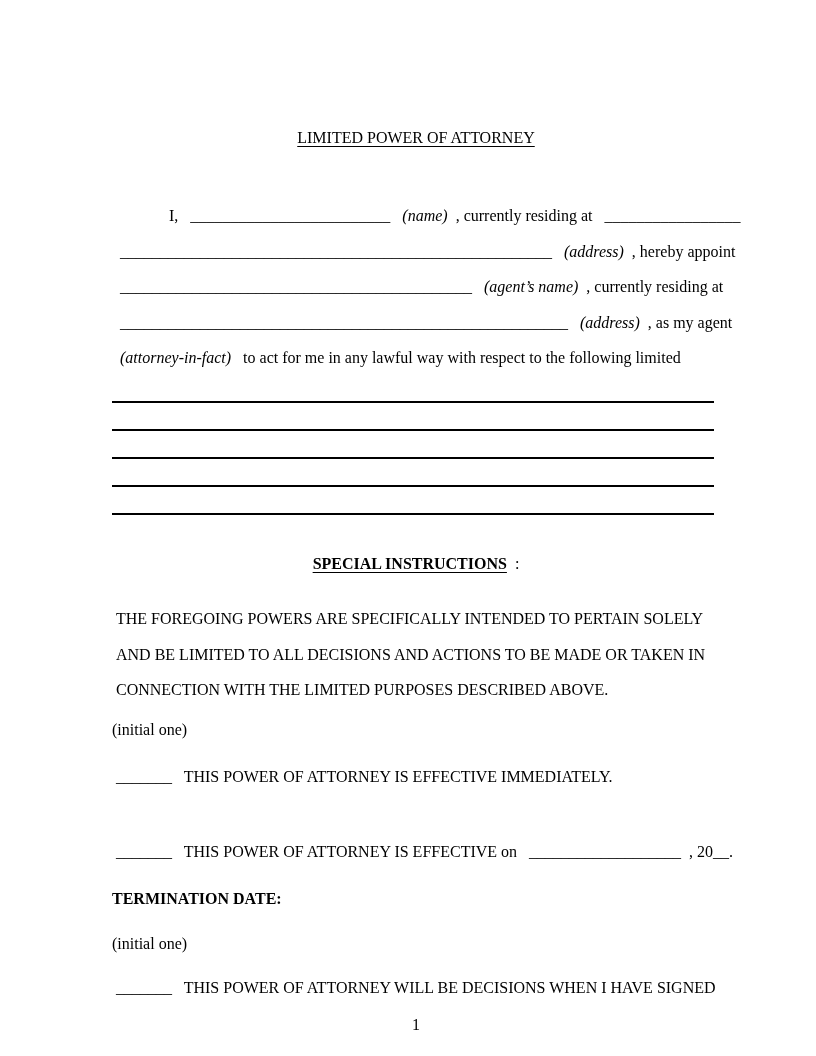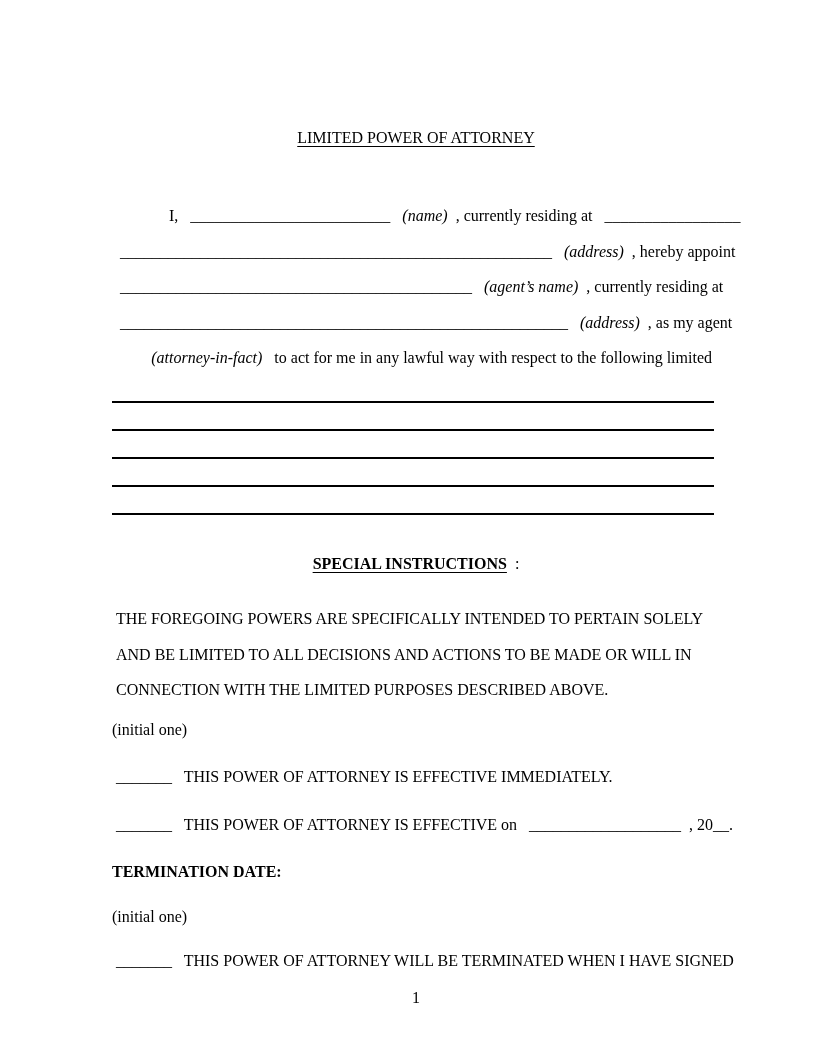--- a/index.html
+++ b/index.html
@@ -21,41 +21,41 @@
     margin-top: 108px;
     text-align: center;
     font-size: 16px;
     font-weight: normal;
     line-height: 27.5px;
   }
   .underlined { text-decoration: underline; text-underline-offset: 3px; }
   .line { white-space: nowrap; }
   .indent { text-indent: 49px; }
   .it { font-style: italic; }
-  .opening { margin-top: 38.5px; text-align: right; }
+  .opening { margin-top: 38.5px; }
   .rules { margin-top: 0; }
   .rule {
     width: 602px;
     height: 28px;
     border-bottom: 2px solid #000000;
   }
   .rule:first-child { height: 19px; }
   .si-heading {
     margin-top: 27px;
     text-align: center;
     font-weight: bold;
   }
   .si-heading .colon { font-weight: normal; }
   .caps-para { margin-top: 16px; }
   .section-heading { font-weight: bold; }
   .effective-heading { margin-top: 31.5px; }
   .effective-heading .colon { font-weight: normal; }
   .initial-note-1 { margin-top: 0; }
   .opt-a { margin-top: 12px; }
-  .opt-b { margin-top: 12px; }
+  .opt-b { margin-top: 39px; }
   .termination-heading { margin-top: 12px; }
   .initial-note-2 { margin-top: 9.5px; }
   .opt-c { margin-top: 8.5px; }
   .page-number {
     margin-top: 1.5px;
     text-align: center;
   }
 </style>
 </head>
 <body>
@@ -78,31 +78,31 @@
       <div class="rule"></div>
       <div class="rule"></div>
       <div class="rule"></div>
       <div class="rule"></div>
     </div>
 
     <div class="si-heading"><span class="underlined">SPECIAL INSTRUCTIONS</span><span class="colon">:</span></div>
 
     <div class="caps-para">
       <div class="line">THE FOREGOING POWERS ARE SPECIFICALLY INTENDED TO PERTAIN SOLELY</div>
-      <div class="line">AND BE LIMITED TO ALL DECISIONS AND ACTIONS TO BE MADE OR WILL IN</div>
+      <div class="line">AND BE LIMITED TO ALL DECISIONS AND ACTIONS TO BE MADE OR TAKEN IN</div>
       <div class="line">CONNECTION WITH THE LIMITED PURPOSES DESCRIBED ABOVE.</div>
     </div>
 
     <div class="line initial-note-1">(initial one)</div>
 
     <div class="line opt-a"><span>_______</span><span> THIS POWER OF ATTORNEY IS EFFECTIVE IMMEDIATELY.</span></div>
 
     <div class="line opt-b"><span>_______</span><span> THIS POWER OF ATTORNEY IS EFFECTIVE on </span><span>___________________</span><span>, 20__.</span></div>
 
     <div class="section-heading termination-heading">TERMINATION DATE:</div>
     <div class="line initial-note-2">(initial one)</div>
 
-    <div class="line opt-c"><span>_______</span><span> THIS POWER OF ATTORNEY WILL BE TERMINATED WHEN I HAVE SIGNED</span></div>
+    <div class="line opt-c"><span>_______</span><span> THIS POWER OF ATTORNEY WILL BE DECISIONS WHEN I HAVE SIGNED</span></div>
 
     <div class="page-number">1</div>
 
   </div>
 </div>
 
 </body></html>

